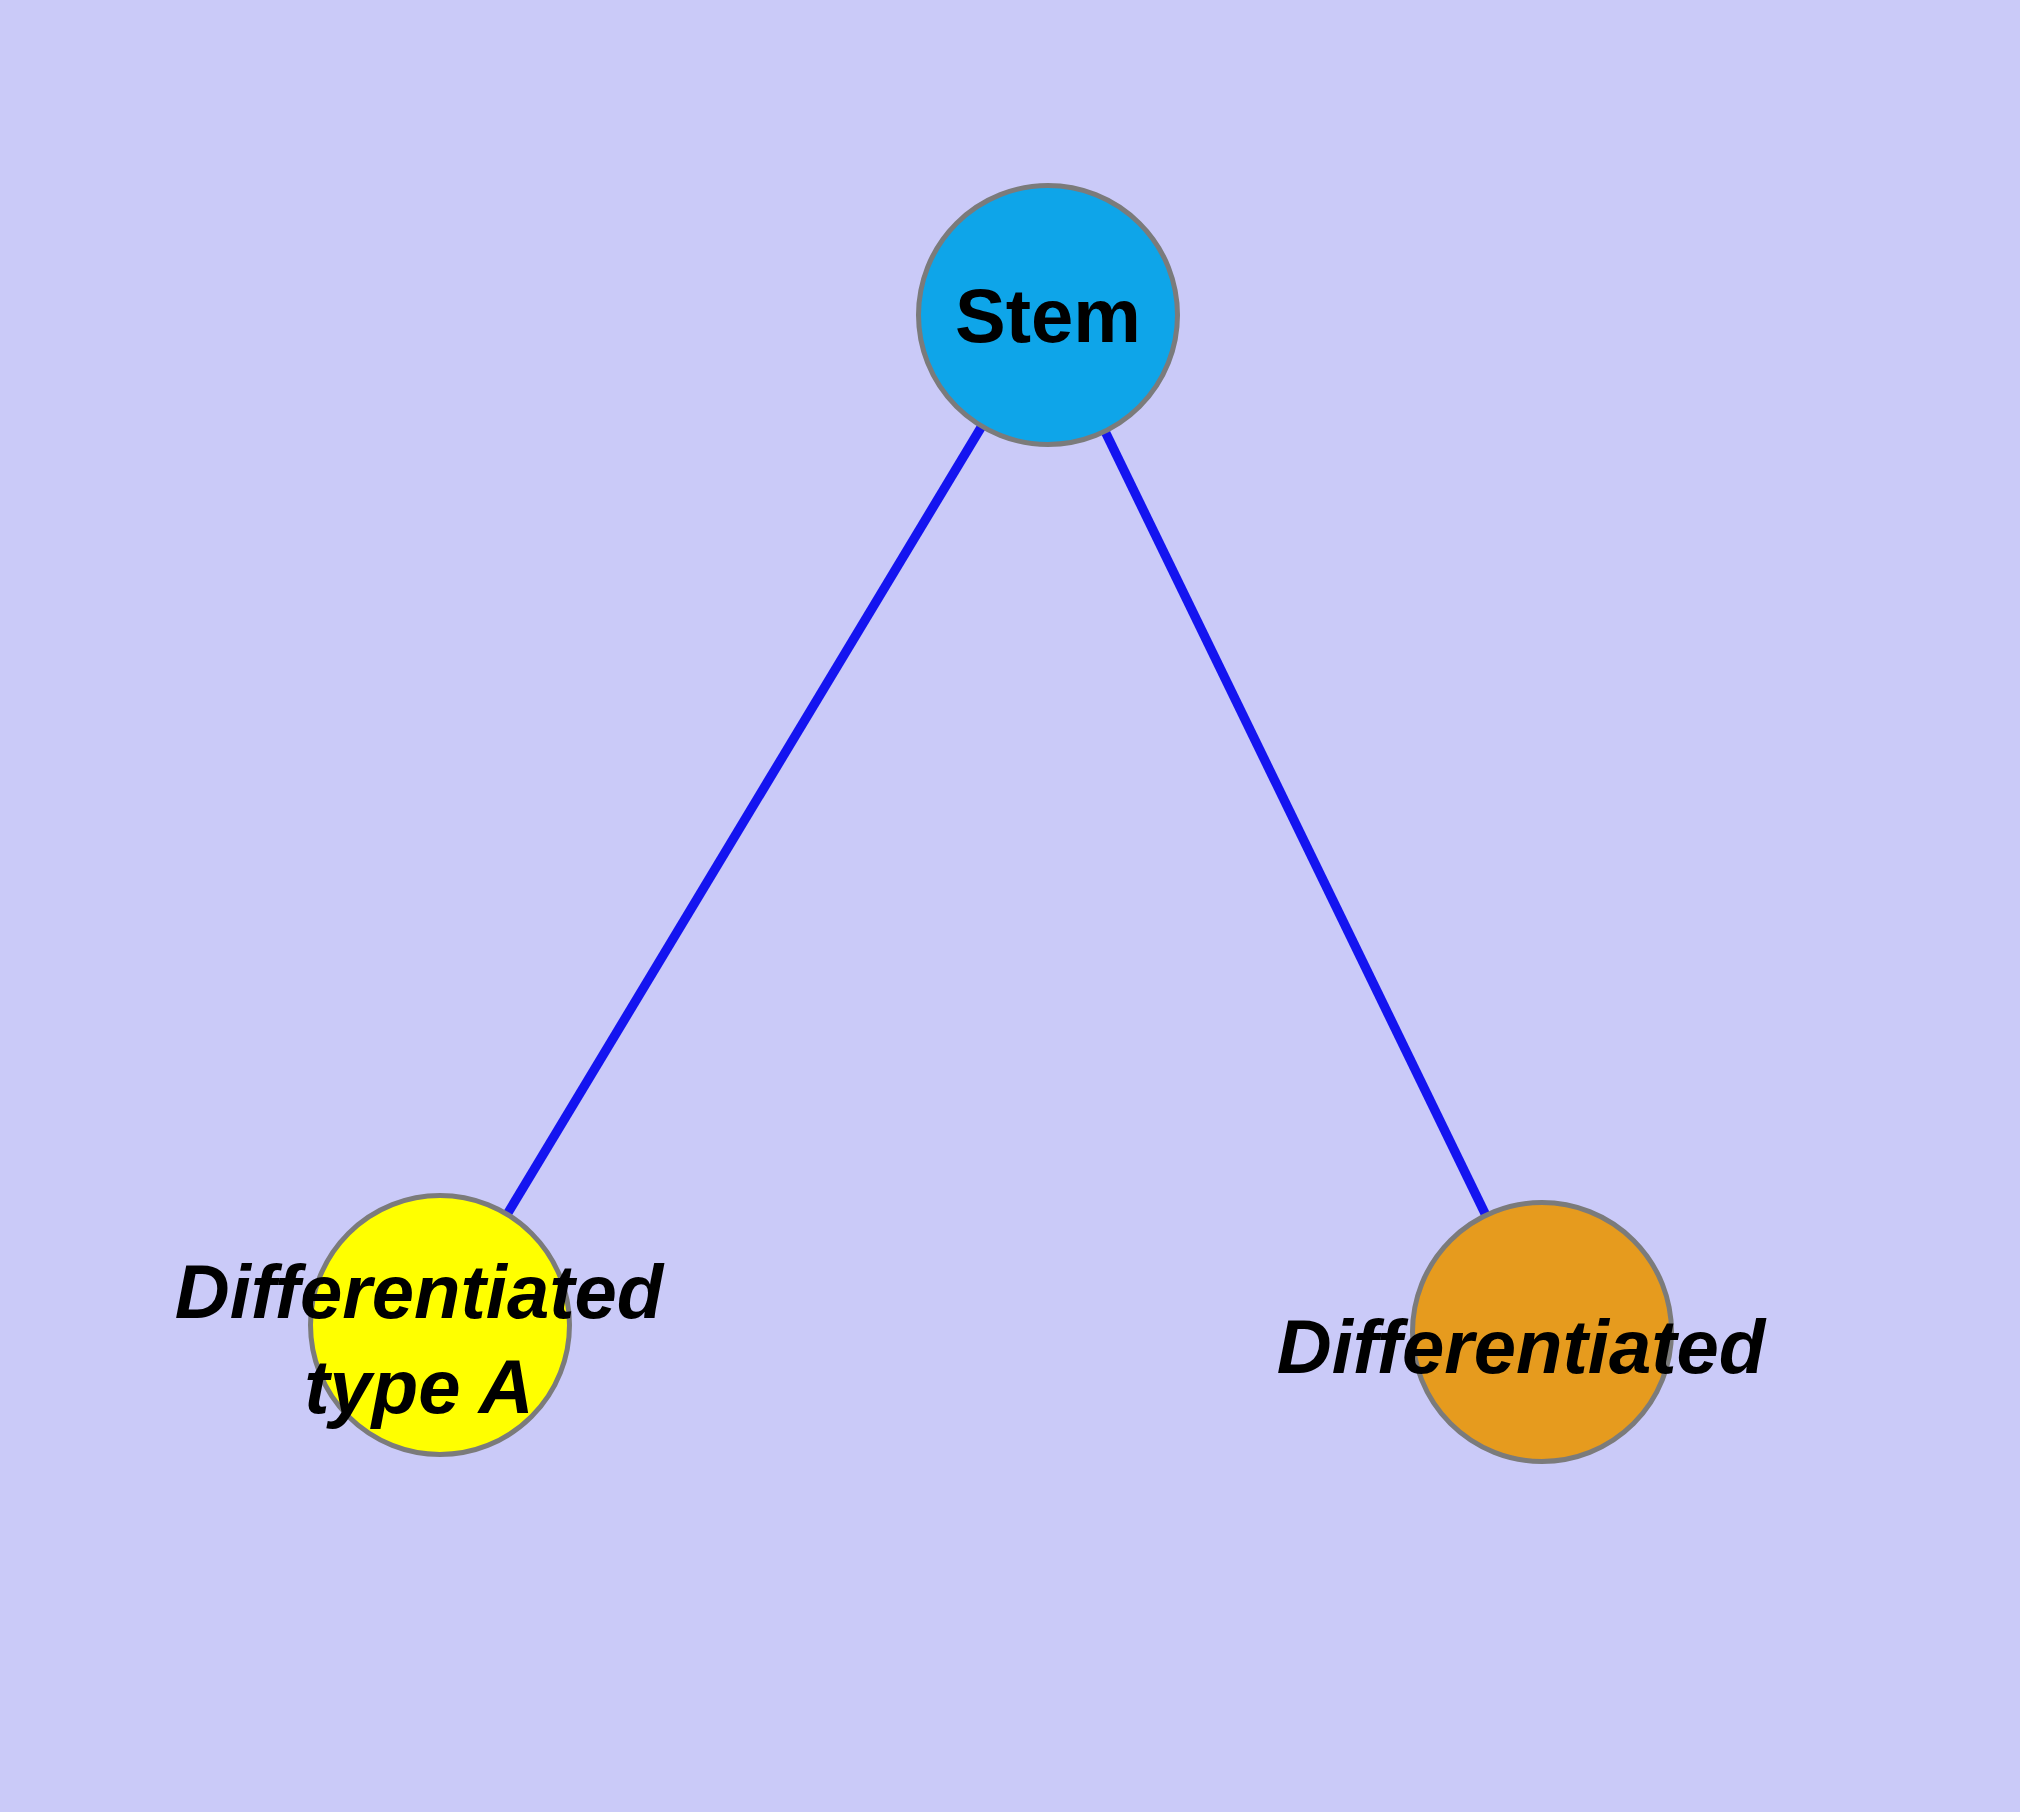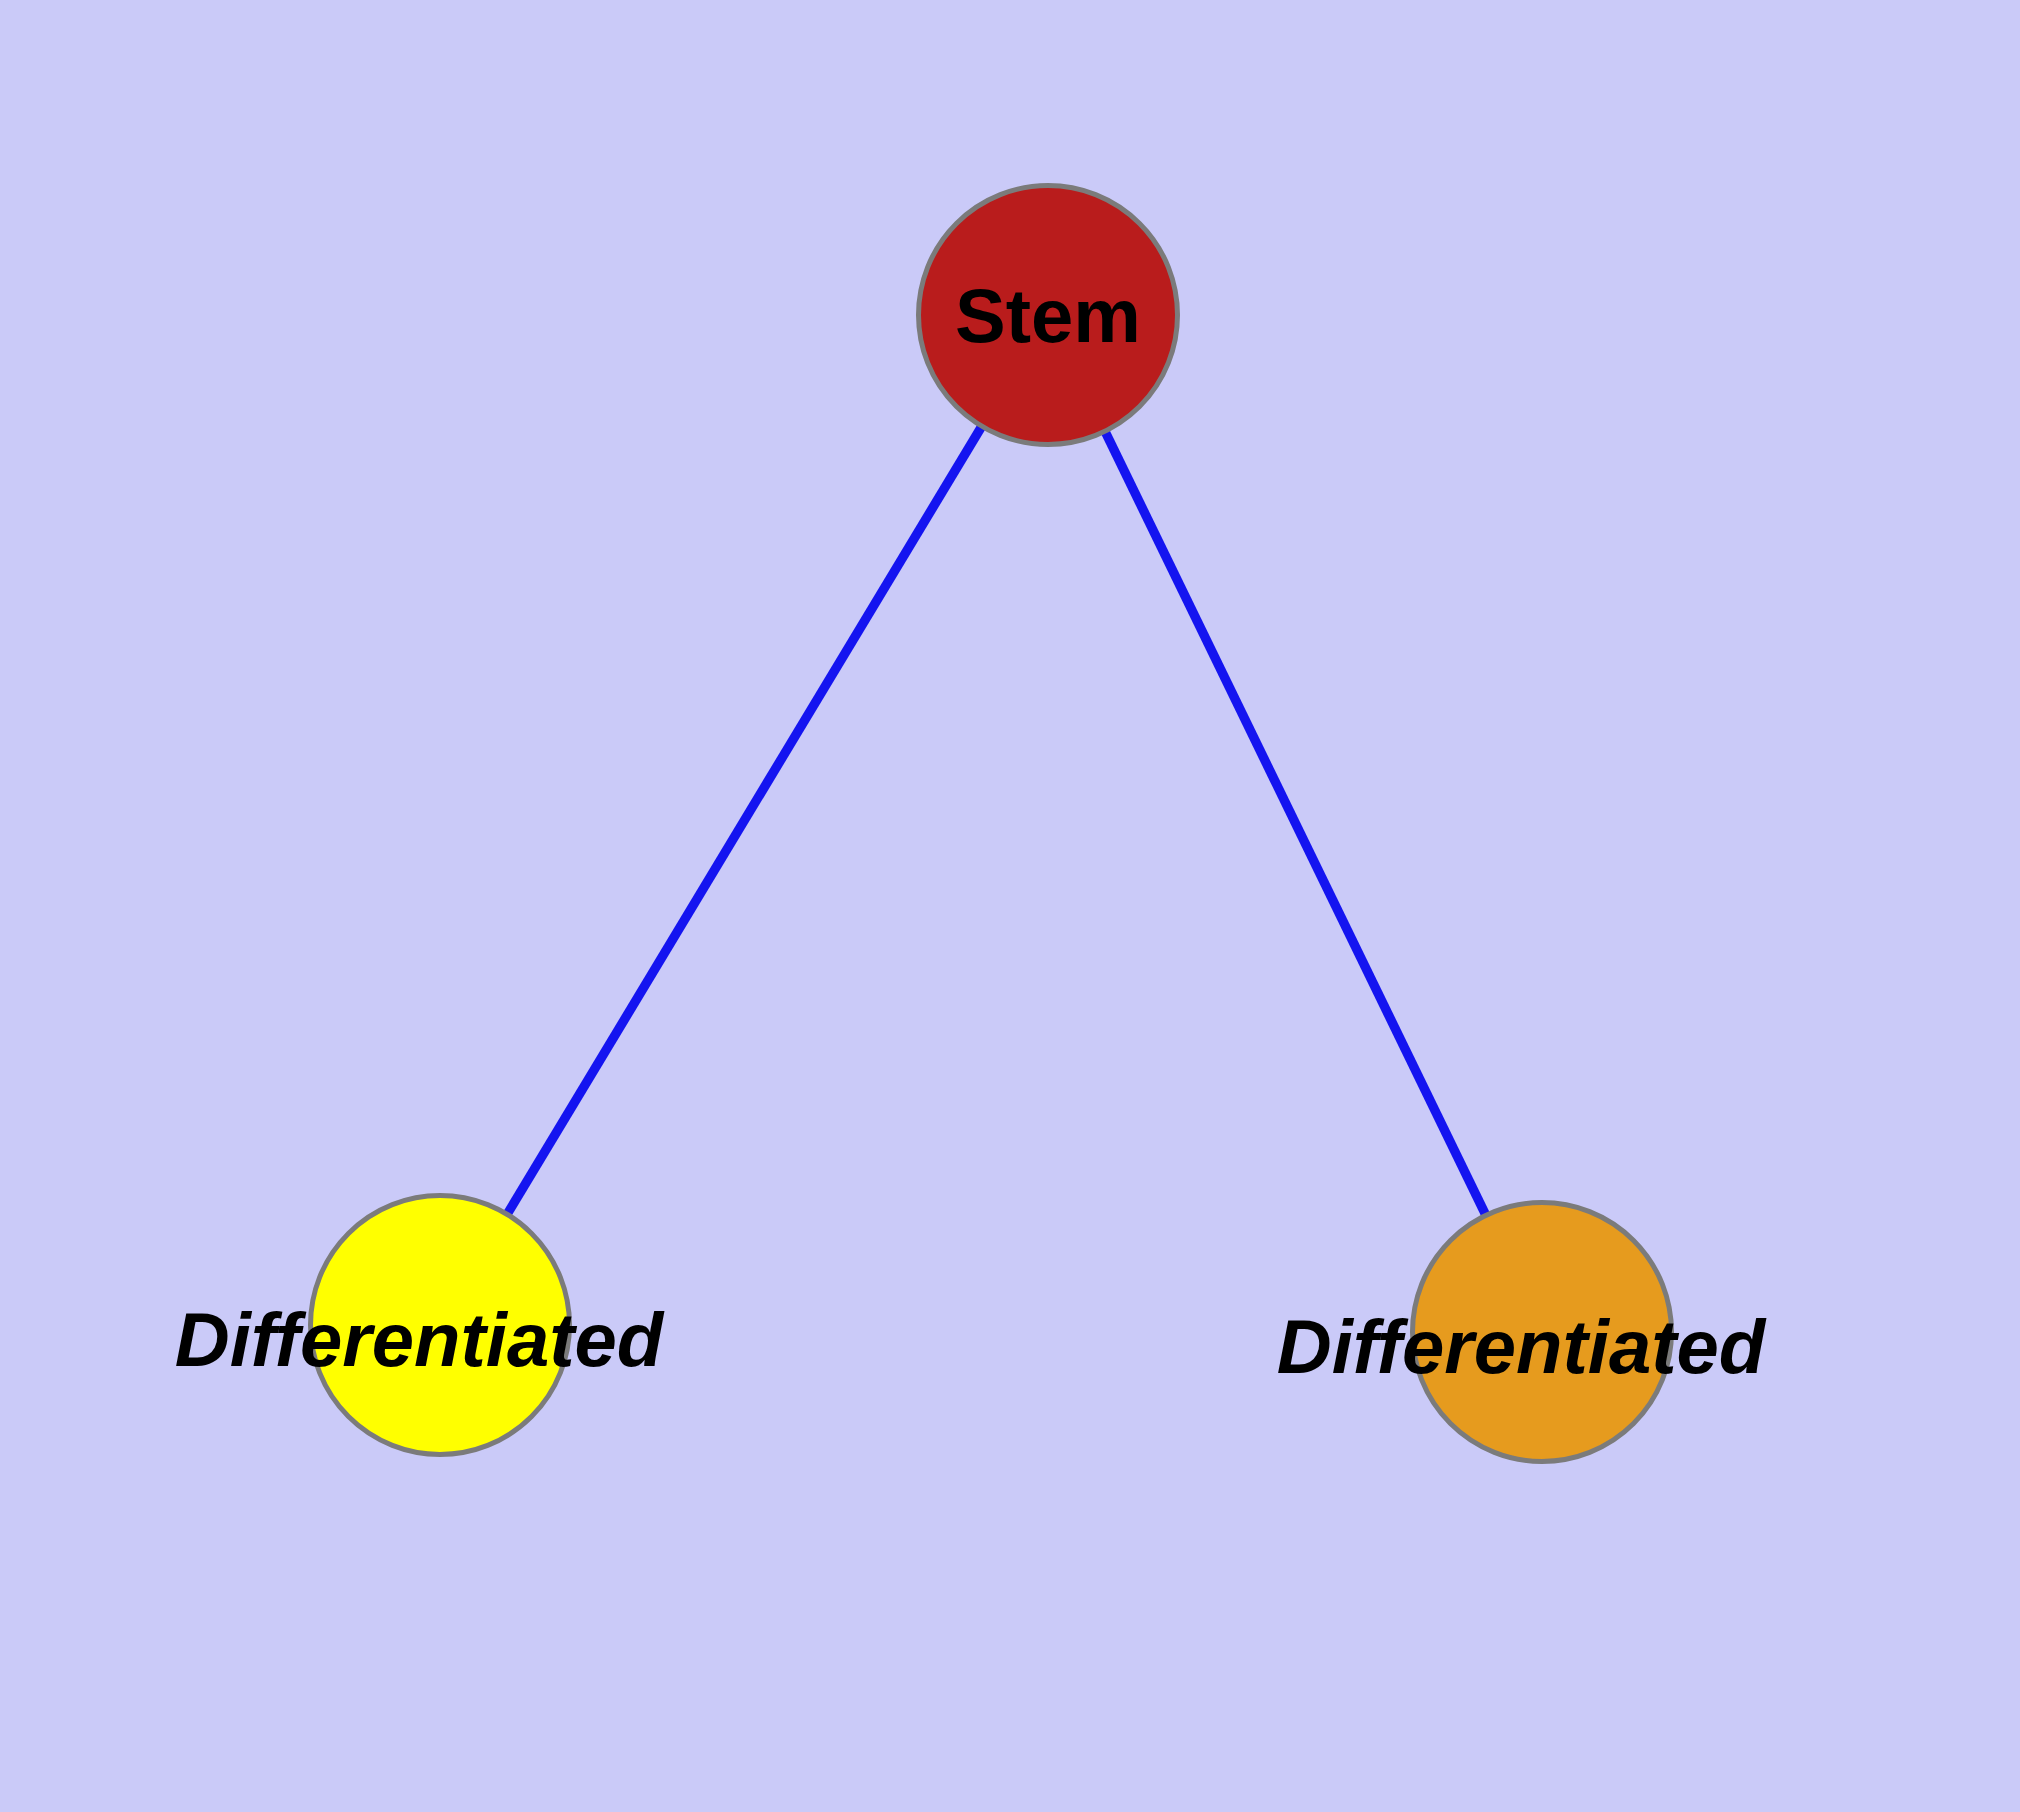--- a/index.html
+++ b/index.html
@@ -61,29 +61,30 @@
 </head>
 <body>
 
 <div class="canvas" style="background: rgb(202, 202, 248);">
 
   <svg class="edges-layer" viewBox="0 0 2384 2138" xmlns="http://www.w3.org/2000/svg">
     <line x1="1237" y1="372" x2="519" y2="1564" stroke-width="11" stroke="#1414F0"></line>
     <line x1="1237" y1="372" x2="1820" y2="1572" stroke-width="11" stroke="#1414F0"></line>
   </svg>
 
-  <div class="node node-stem" style="background: #b91c1c; border-color: rgb(123, 123, 123); text-decoration: underline;">
+  <div class="node node-stem" style="background: #0ea5e9; border-color: rgb(123, 123, 123); text-decoration: underline;">
     <div class="node-label">
       <span class="label-line">Stem</span>
     </div>
   </div>
 
   <div class="node node-a" style="background: rgb(255, 255, 0); border-color: rgb(123, 123, 123);">
     <div class="node-label two-line">
       <span class="label-line">Differentiated</span>
+      <span class="label-line">type A</span>
     </div>
   </div>
 
   <div class="node node-b" style="background: rgb(230, 155, 30); border-color: rgb(123, 123, 123);">
     <div class="node-label two-line">
       <span class="label-line">Differentiated</span>
     </div>
   </div>
 
 </div>

